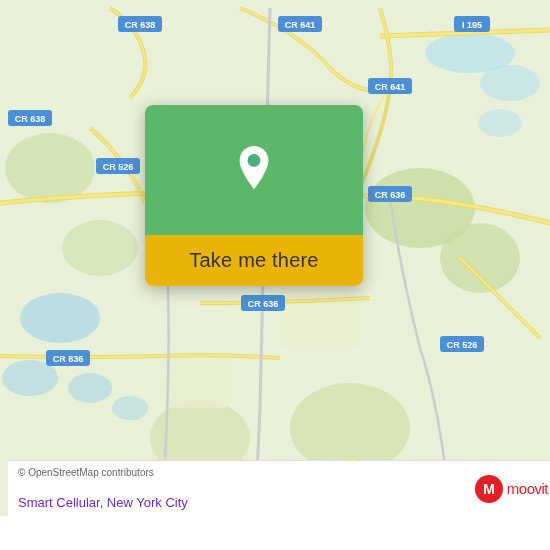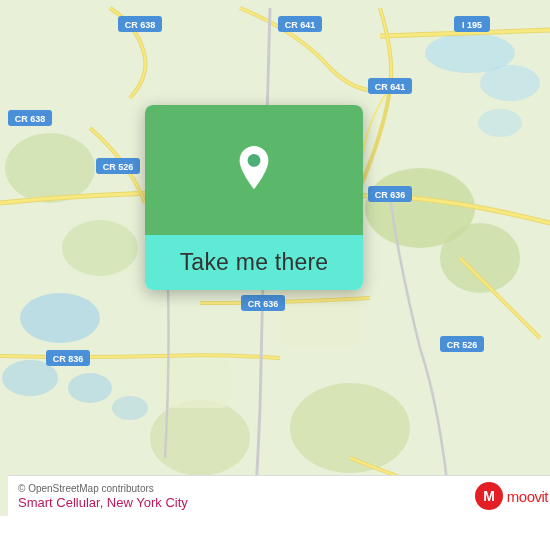--- a/index.html
+++ b/index.html
@@ -52,23 +52,23 @@
     }
 
     #location-pin {
       width: 48px;
       height: 48px;
     }
 
     #popup-button {
       width: 100%;
       padding: 14px 20px;
-      background: #5eead4;
+      background: #eab308;
       border: none;
-      font-size: 23px;
+      font-size: 20px;
       font-weight: 500;
       color: #333;
       cursor: pointer;
       text-align: center;
       letter-spacing: 0.01em;
     }
 
     
     #bottom-bar {
       position: absolute;
@@ -89,22 +89,23 @@
     }
 
     #copyright-text {
       font-size: 10px;
       color: #666;
       margin-bottom: 1px;
     }
 
     #location-label {
       font-size: 13px;
-      color: #be185d;
+      color: #6d28d9;
       font-weight: 500;
+      margin-top: 16px;
     }
 
     #moovit-logo {
       display: flex;
       align-items: center;
       gap: 4px;
     }
 
     #moovit-icon {
       width: 28px;

